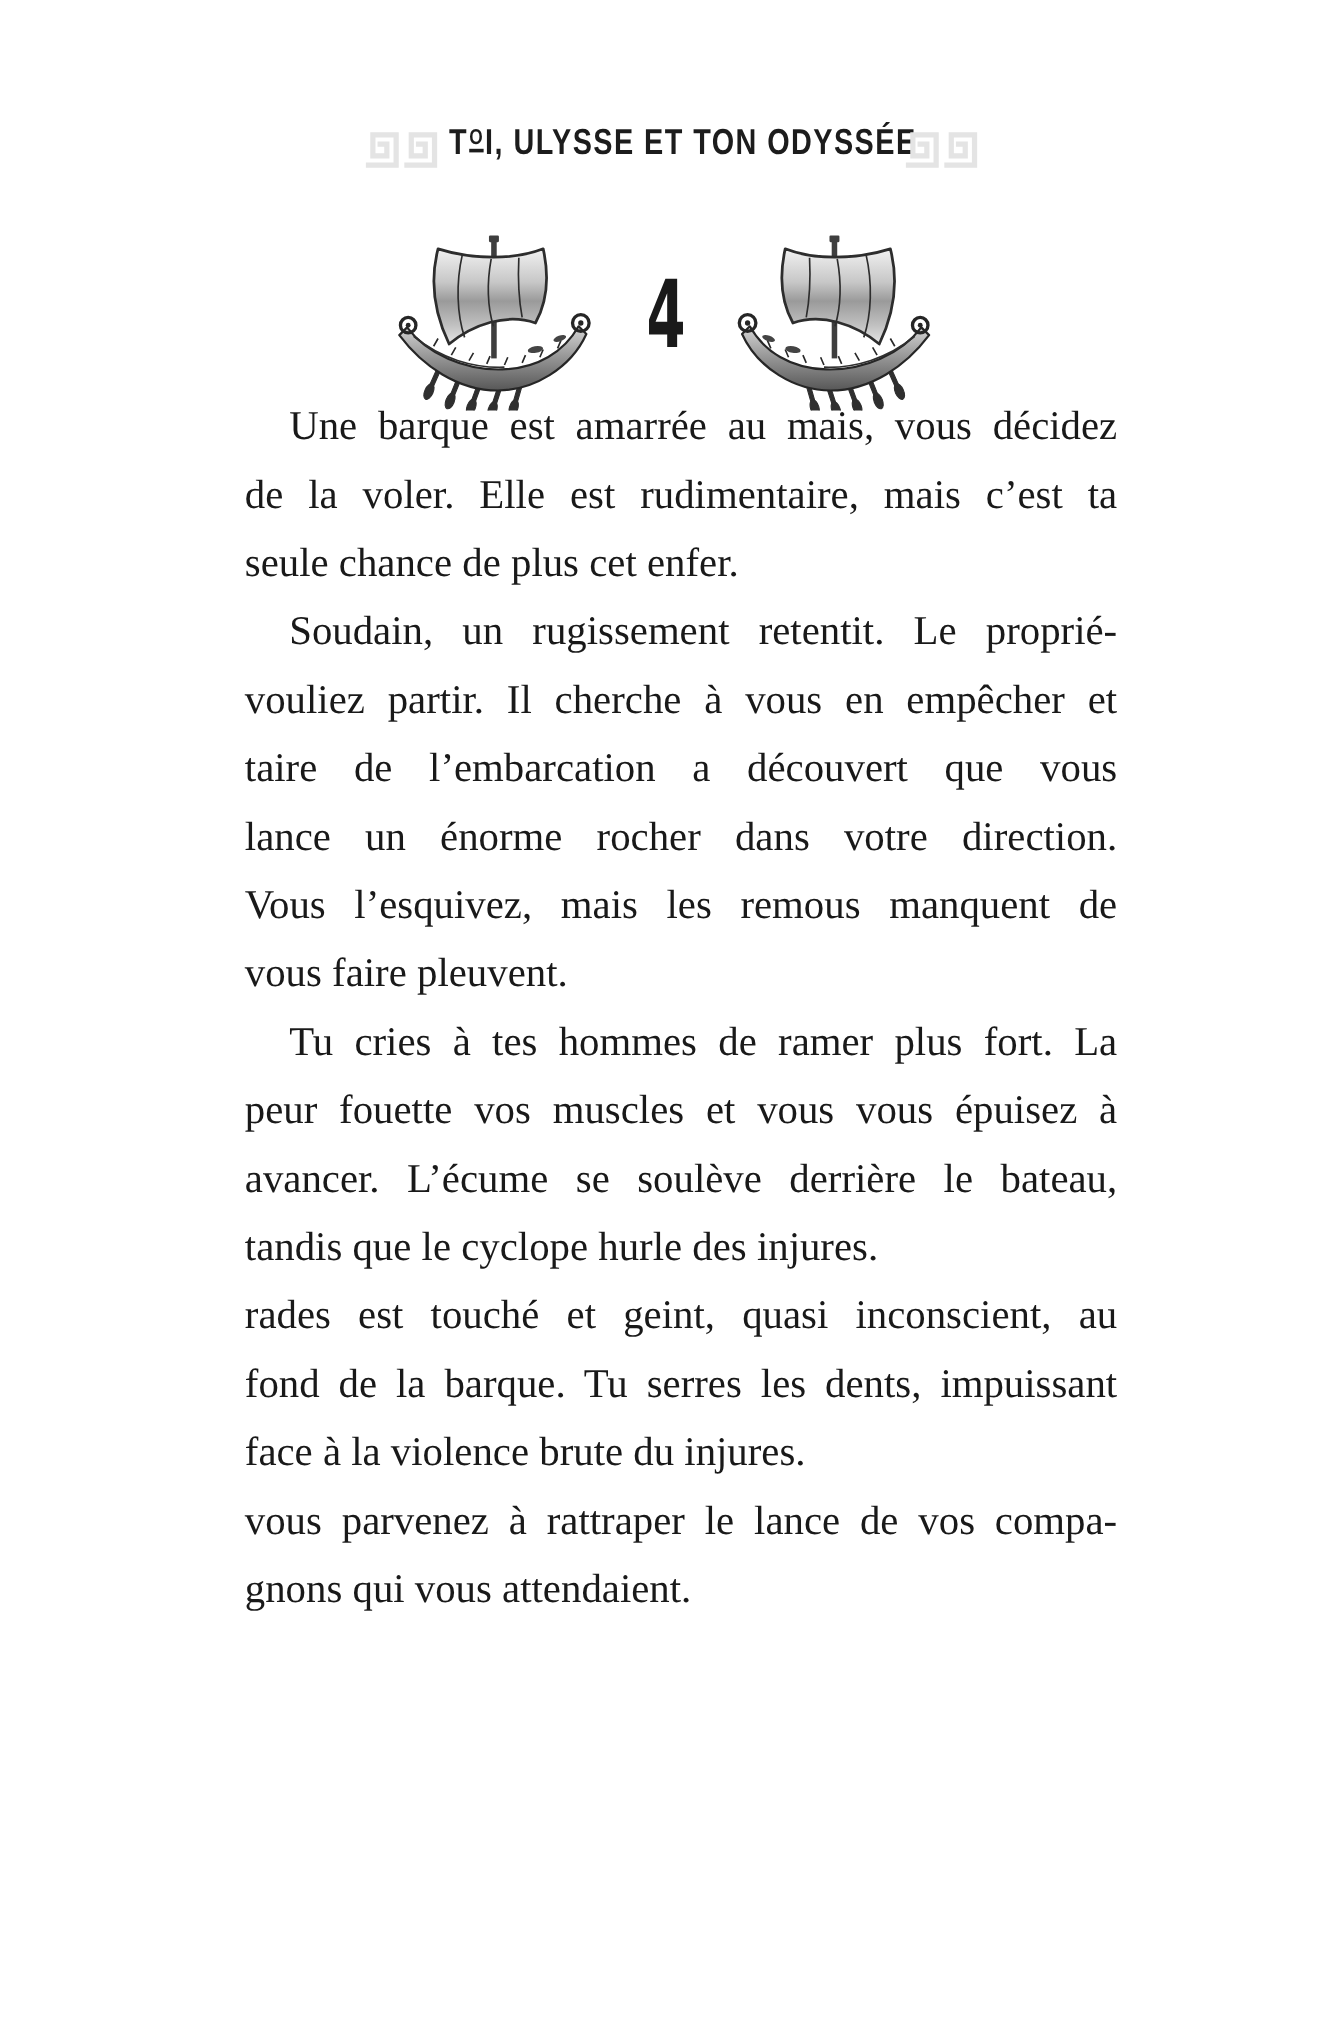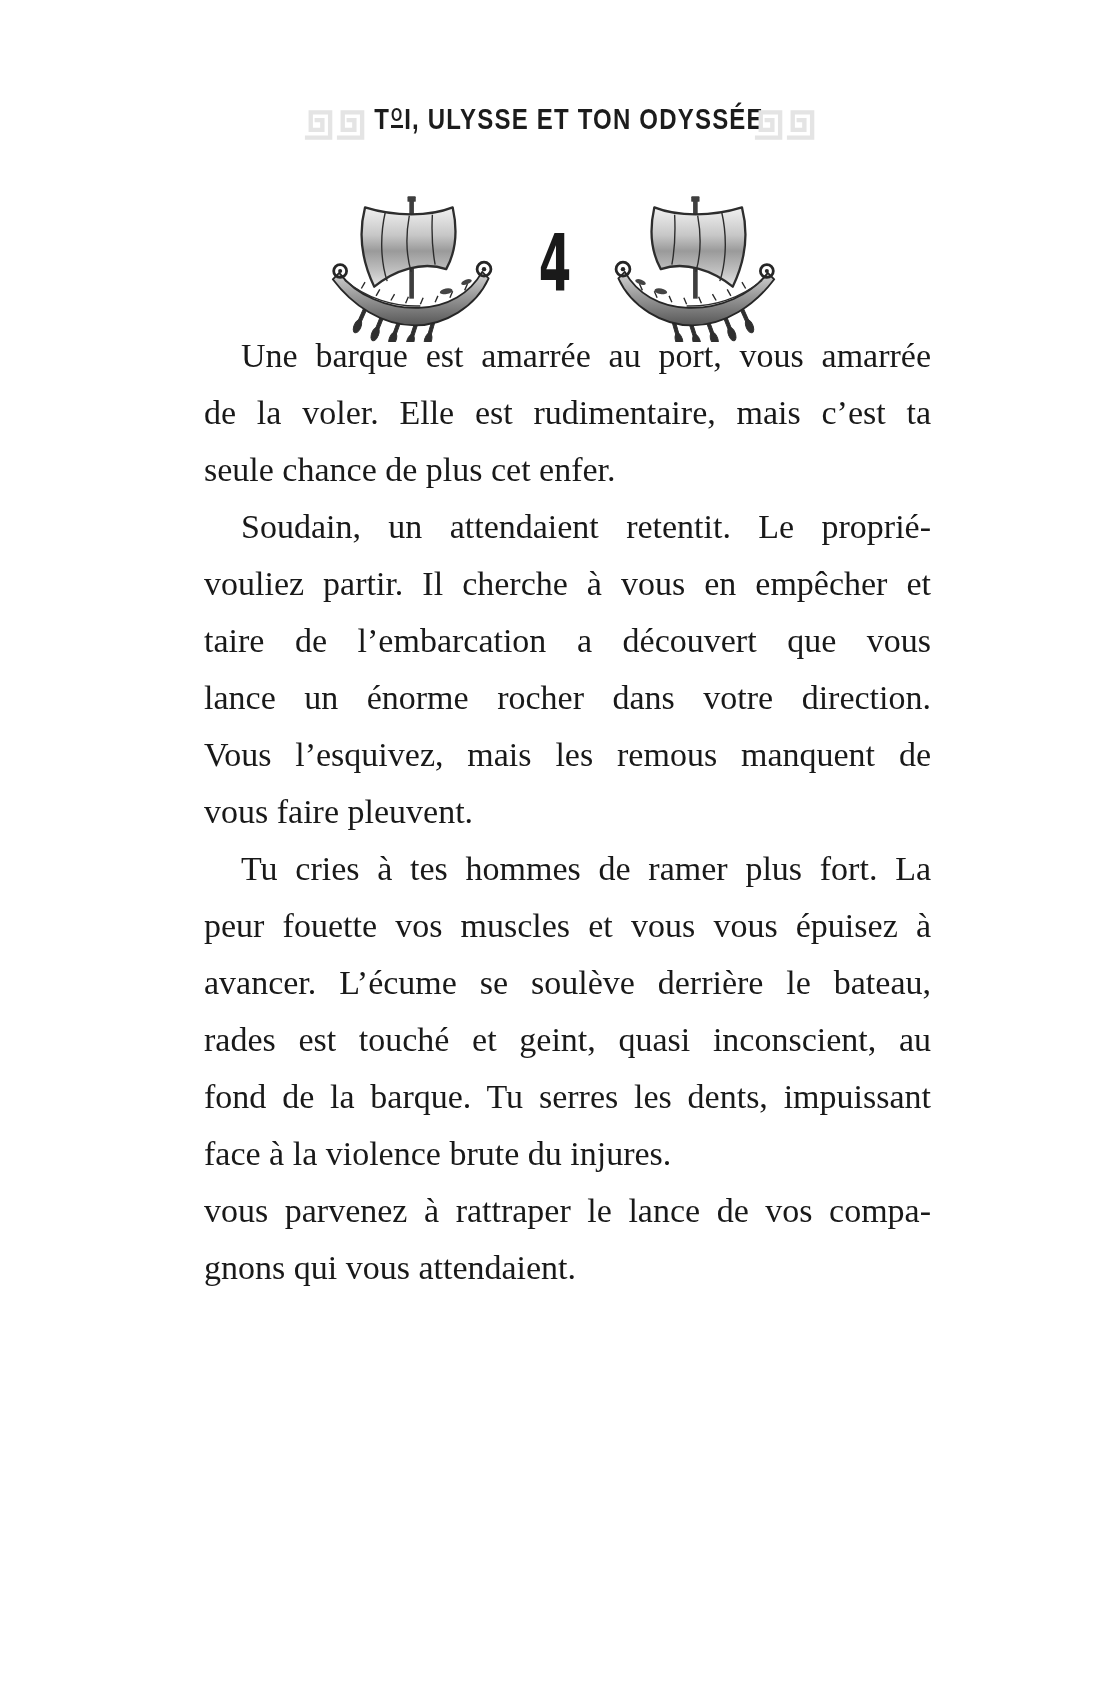--- a/index.html
+++ b/index.html
@@ -158,32 +158,33 @@
     <use href="#galley"></use>
   </svg>
 
   <div class="chapter-number">4</div>
 
   <svg class="ship right" viewBox="0 0 180 155">
     <use href="#galley"></use>
   </svg>
 
   <div class="body-text">
-      <div class="line indent just">Une barque est amarrée au port, vous amarrée</div>
+      <div class="line indent just">Une barque est amarrée au mais, vous décidez</div>
       <div class="line just">de la voler. Elle est rudimentaire, mais c’est ta</div>
       <div class="line">seule chance de plus cet enfer.</div>
-      <div class="line indent just">Soudain, un attendaient retentit. Le proprié-</div>
+      <div class="line indent just">Soudain, un rugissement retentit. Le proprié-</div>
       <div class="line just">vouliez partir. Il cherche à vous en empêcher et</div>
       <div class="line just">taire de l’embarcation a découvert que vous</div>
       <div class="line just">lance un énorme rocher dans votre direction.</div>
       <div class="line just">Vous l’esquivez, mais les remous manquent de</div>
       <div class="line">vous faire pleuvent.</div>
       <div class="line indent just">Tu cries à tes hommes de ramer plus fort. La</div>
       <div class="line just">peur fouette vos muscles et vous vous épuisez à</div>
       <div class="line just">avancer. L’écume se soulève derrière le bateau,</div>
+      <div class="line">tandis que le cyclope hurle des injures.</div>
       <div class="line just">rades est touché et geint, quasi inconscient, au</div>
       <div class="line just">fond de la barque. Tu serres les dents, impuissant</div>
       <div class="line">face à la violence brute du injures.</div>
       <div class="line just">vous parvenez à rattraper le lance de vos compa-</div>
       <div class="line">gnons qui vous attendaient.</div>
     </div>
 
 </div>
 
 </body></html>

